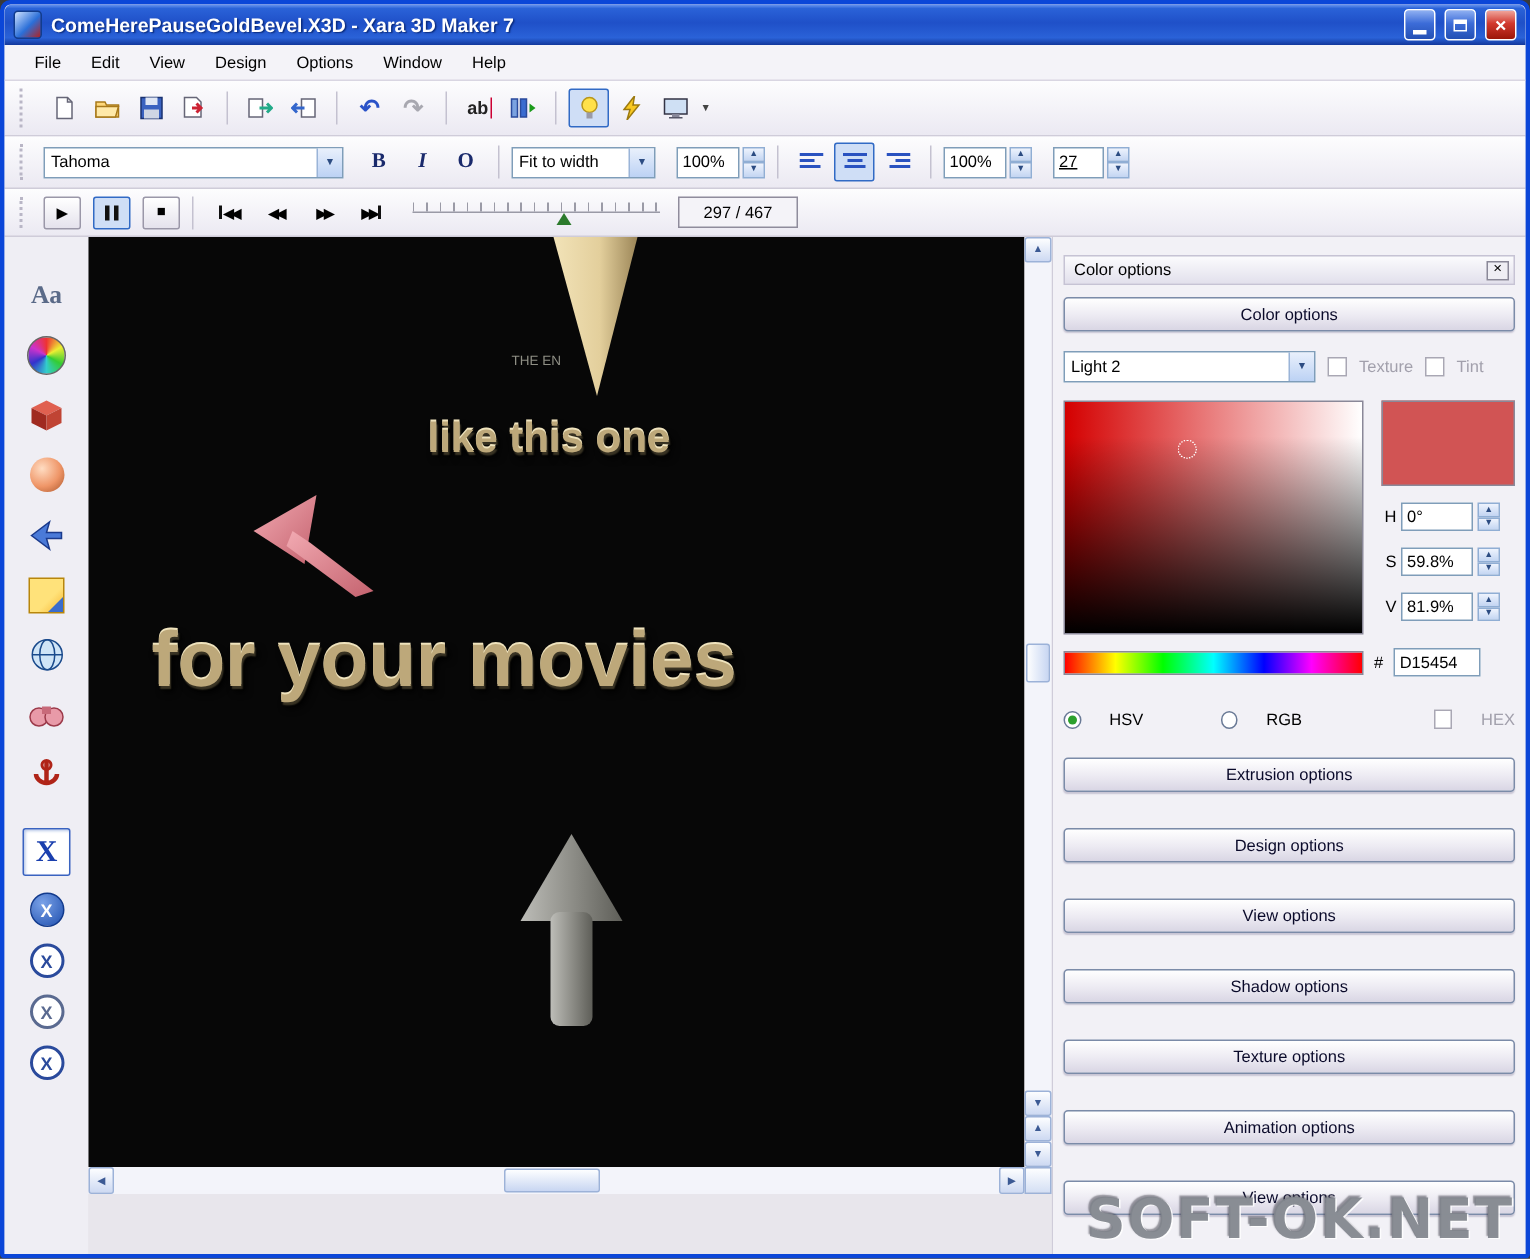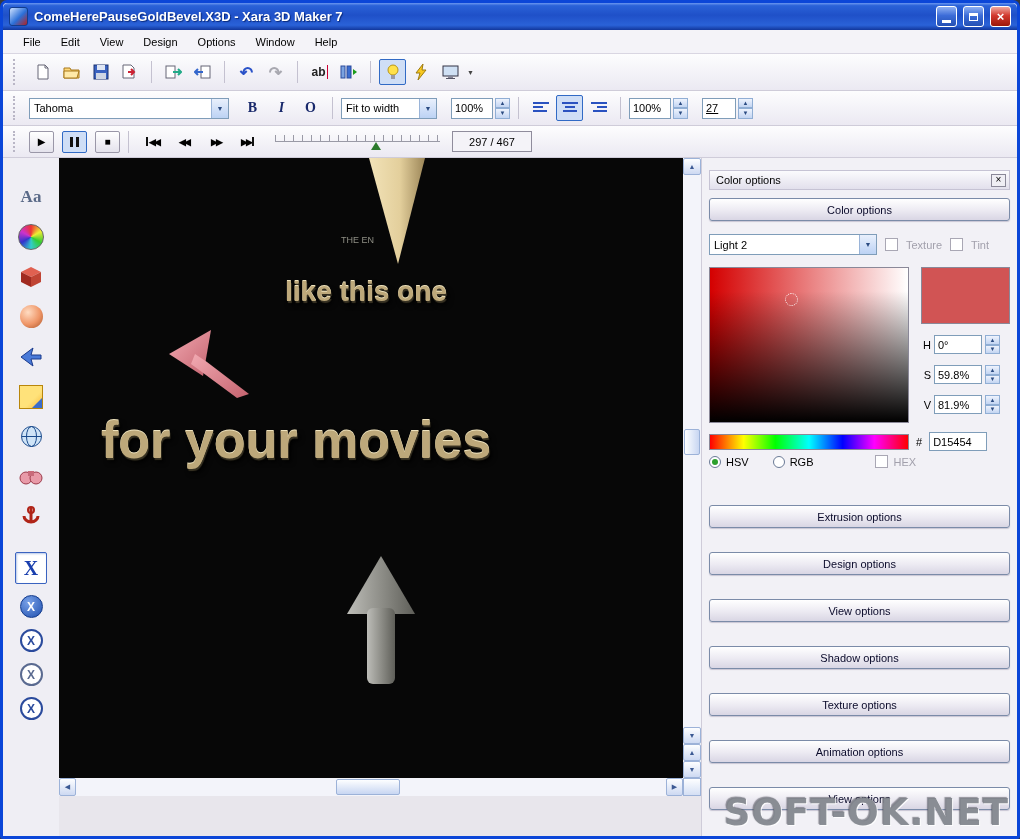--- a/index.html
+++ b/index.html
@@ -143,21 +143,21 @@
   .right-col{flex:1;display:flex;flex-direction:column;}
   .swatch{height:55px;border:1px solid #8a8898;}
   .hsv-row{display:flex;align-items:center;gap:3px;margin-top:11px;}
   .hsv-row .lab{width:10px;text-align:right;}
   .hsv-row .field{width:48px;height:19px;}
   .hsv-row .spin{height:19px;}
   .hue-row{display:flex;align-items:center;gap:7px;margin-top:9px;}
   .hue-bar{width:200px;height:16px;border:1px solid #8a8898;box-sizing:border-box;
     background:linear-gradient(to right,#f00 0%,#ff0 17%,#0f0 33%,#0ff 50%,#00f 67%,#f0f 83%,#f00 100%);}
   .hex-field{width:58px;height:19px;}
-  .radio-row{display:flex;align-items:center;gap:5px;margin-top:4px;}
+  .radio-row{display:flex;align-items:center;gap:19px;margin-top:22px;}
   .radio{width:12px;height:12px;border-radius:50%;border:1px solid #6a7a96;background:#fff;position:relative;box-sizing:border-box;}
   .radio.sel::after{content:"";position:absolute;left:2px;top:2px;width:6px;height:6px;border-radius:50%;background:#2ca02c;}
   .panel-spacer{flex:1;}
   .opt-stack{display:flex;flex-direction:column;gap:24px;padding-bottom:24px;}
 
   
   .watermark{position:absolute;right:8px;bottom:2px;font-size:37px;font-weight:bold;letter-spacing:1px;
     color:rgba(128,132,140,0.92);z-index:60;font-family:"DejaVu Sans",sans-serif;
     text-shadow:1px 1px 0 rgba(255,255,255,0.85),-1px -1px 1px rgba(70,70,80,0.55);}
 </style>

